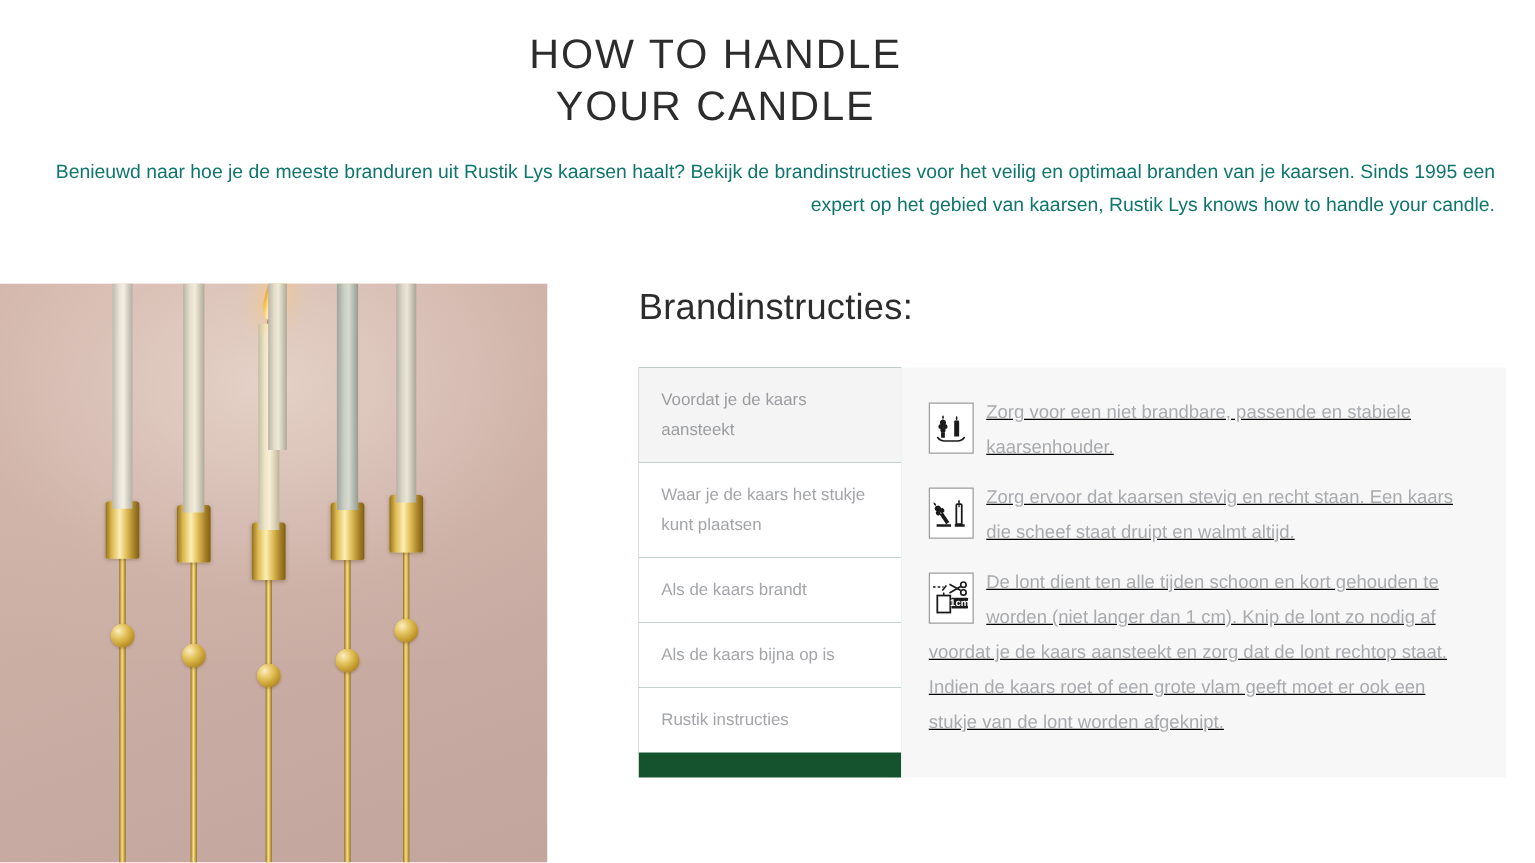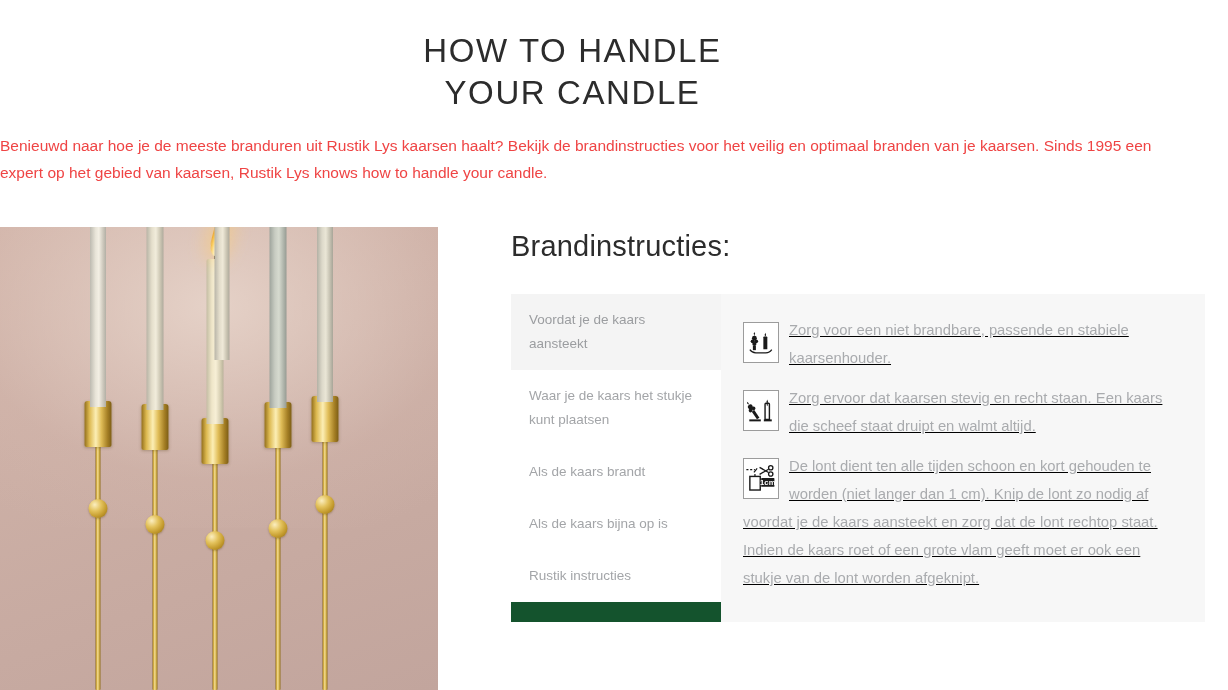--- a/index.html
+++ b/index.html
@@ -15,40 +15,40 @@
   .page {
     position: relative;
     width: 1228px;
     height: 690px;
     background: #ffffff;
   }
 
   
   .header {
     width: 1145px;
-    padding-top: 30px;
+    padding-top: 22px;
   }
 
   .page-title {
     text-align: center;
     font-size: 33px;
     line-height: 42px;
     letter-spacing: 1.6px;
     font-weight: 400;
     color: #2c2c2c;
     white-space: pre-line;
   }
 
   .page-subtitle {
     margin: 18px auto 12px auto;
     width: 1196px;
-    text-align: left;
+    text-align: right;
     font-size: 15.5px;
     line-height: 27px;
-    color: #ef4444;
+    color: #0f766e;
     font-weight: 400;
   }
 
   
   .body-row {
     position: absolute;
     top: 227px;
     left: 0;
     width: 1228px;
     height: 463px;

